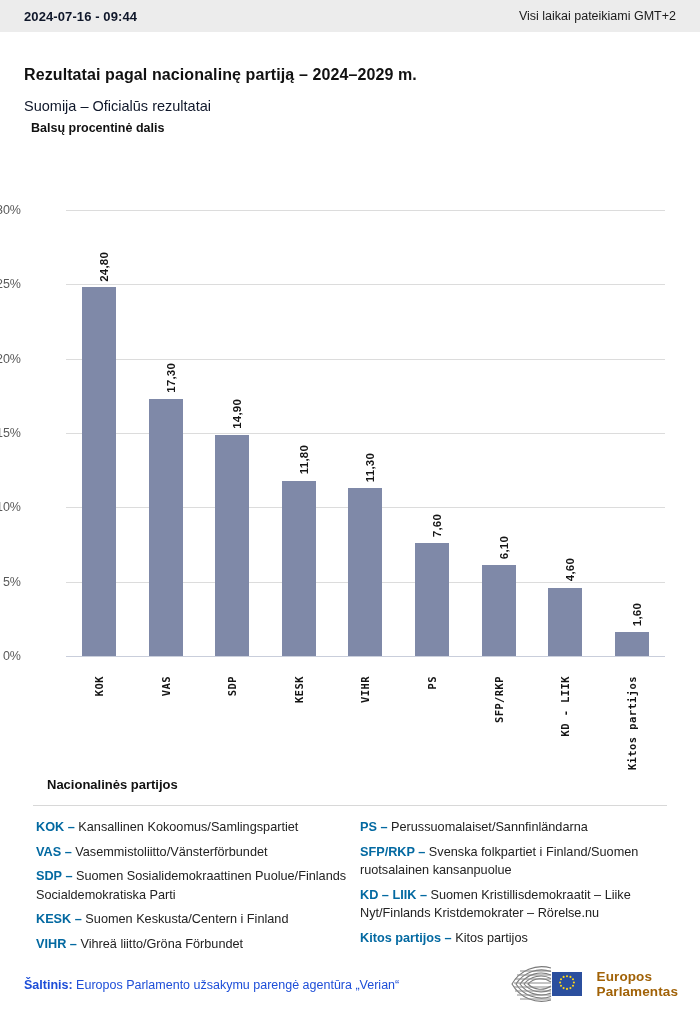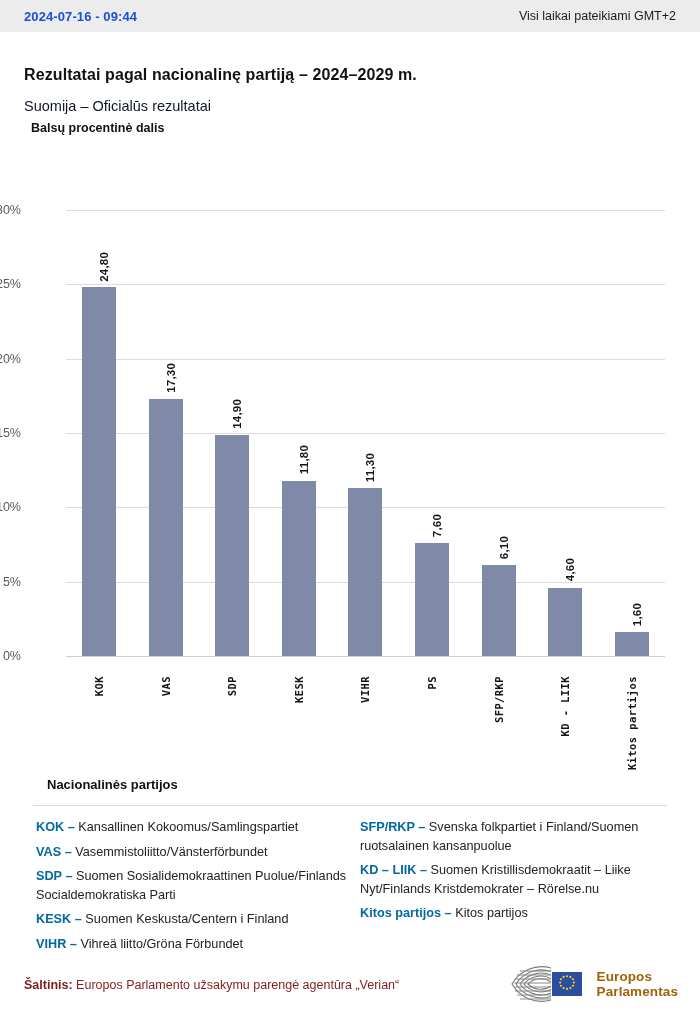--- a/index.html
+++ b/index.html
@@ -19,21 +19,21 @@
   
   .topbar {
     position: absolute; left: 0; top: 0;
     width: 700px; height: 32px;
     background: #ececec;
     display: flex; align-items: center;
   }
   .topbar-date {
     position: absolute; left: 24px;
     font-size: 13px; font-weight: bold;
-    color: #1d4ed8; letter-spacing: .1px;
+    color: #0f172a; letter-spacing: .1px;
   }
   .topbar-tz {
     position: absolute; right: 24px;
     font-size: 12.5px; font-weight: normal;
     color: #1a1a1a;
   }
 
   
   .title {
     position: absolute; left: 24px; top: 55px;
@@ -128,21 +128,21 @@
     font-size: 12.7px; line-height: 18.5px; color: #222;
   }
   .legend-col.left  { left: 36px;  width: 320px; }
   .legend-col.right { left: 360px; width: 315px; }
   .legend-item { margin-bottom: 6px; }
   .legend-item b { font-weight: bold; color: #0369a1; }
 
   
   .source {
     position: absolute; left: 24px; top: 985px;
-    font-size: 12.5px; color: #7f1d1d;
+    font-size: 12.5px; color: #1d4ed8;
     transform: translateY(-50%);
     white-space: nowrap;
   }
   .source b { font-weight: bold; }
 
   .ep-logo {
     position: absolute; right: 22px; top: 963px;
     height: 42px; display: flex; align-items: center; gap: 7px;
   }
   .ep-mark { position: relative; width: 84px; height: 40px; }
@@ -233,20 +233,21 @@
 <div class="legend-head">Nacionalinės partijos</div>
 <div class="legend-rule"></div>
 <div class="legend-col left" id="legend-left">
     <div class="legend-item"><b>KOK –</b><span> Kansallinen Kokoomus/Samlingspartiet</span></div>
     <div class="legend-item"><b>VAS –</b><span> Vasemmistoliitto/Vänsterförbundet</span></div>
     <div class="legend-item"><b>SDP –</b><span> Suomen Sosialidemokraattinen Puolue/Finlands Socialdemokratiska Parti</span></div>
     <div class="legend-item"><b>KESK –</b><span> Suomen Keskusta/Centern i Finland</span></div>
     <div class="legend-item"><b>VIHR –</b><span> Vihreä liitto/Gröna Förbundet</span></div>
   </div>
 <div class="legend-col right" id="legend-right">
+    <div class="legend-item"><b>PS –</b><span> Perussuomalaiset/Sannfinländarna</span></div>
     <div class="legend-item"><b>SFP/RKP –</b><span> Svenska folkpartiet i Finland/Suomen ruotsalainen kansanpuolue</span></div>
     <div class="legend-item"><b>KD – LIIK –</b><span> Suomen Kristillisdemokraatit – Liike Nyt/Finlands Kristdemokrater – Rörelse.nu</span></div>
     <div class="legend-item"><b>Kitos partijos –</b><span> Kitos partijos</span></div>
   </div>
 
 <div class="source">
   <b>Šaltinis:</b>
   <span>Europos Parlamento užsakymu parengė agentūra „Verian“</span>
 </div>
 

